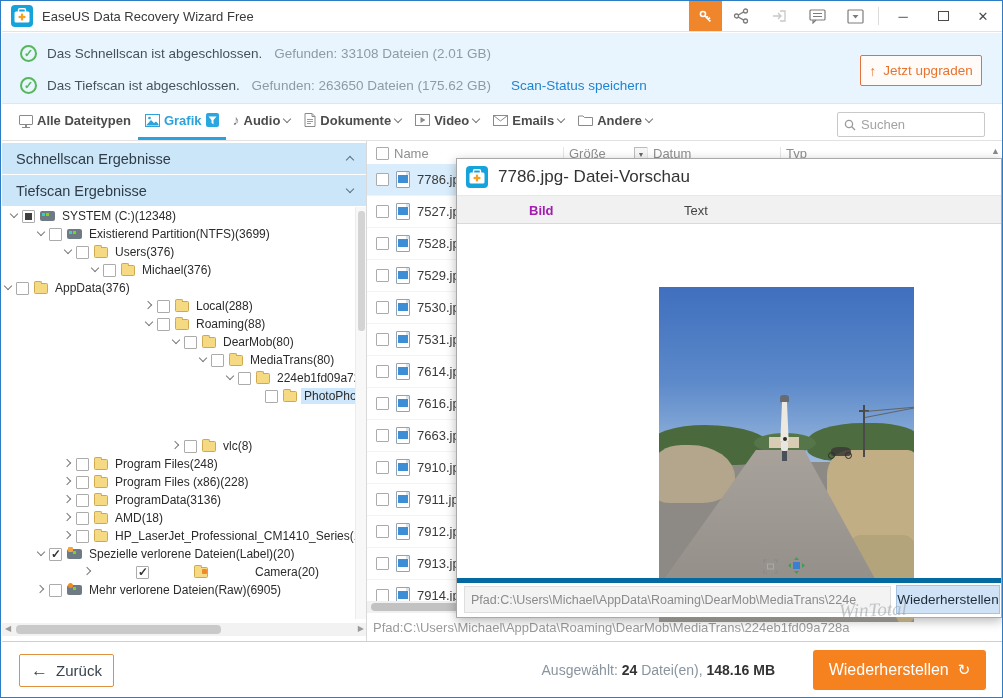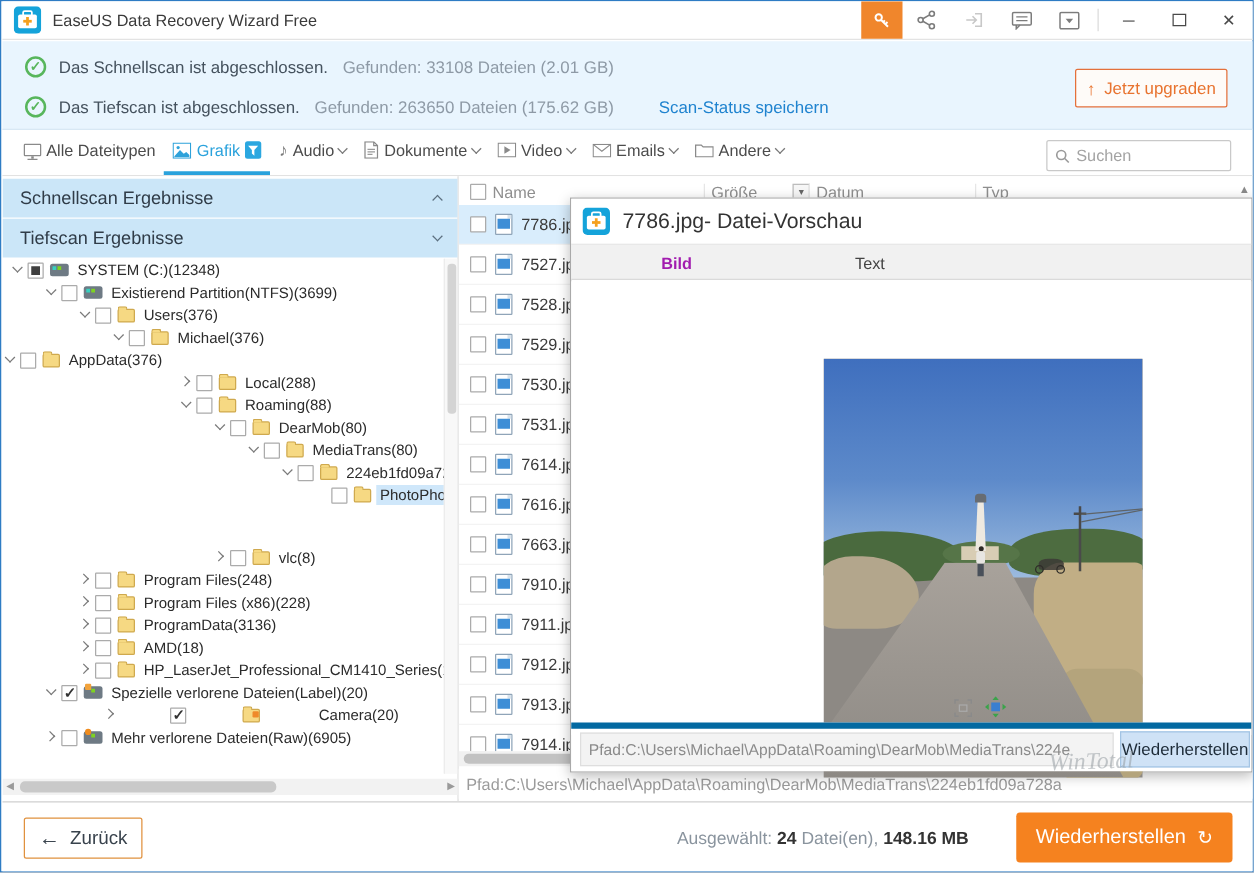--- a/index.html
+++ b/index.html
@@ -17,27 +17,27 @@
   .winbtn { width:40px; height:30px; display:flex; align-items:center; justify-content:center; color:#4a4a4a; font-size:13px; cursor:pointer; }
   .maxbox { width:11px; height:10px; border:1px solid #4a4a4a; }
 
   
   .statusbar { position:absolute; left:1px; top:32px; width:1001px; height:71px; background:#e9f5fe; border-bottom:1px solid #d8e8f4; }
   .srow { position:absolute; left:18px; display:flex; align-items:center; }
   .srow1 { top:12px; } .srow2 { top:44px; }
   .gcheck { width:17px; height:17px; border:2px solid #58b65c; border-radius:50%; color:#58b65c; font-size:11px; font-weight:bold; display:flex; align-items:center; justify-content:center; margin-right:10px; flex:none; }
   .stext { font-size:13.5px; color:#45525e; margin-right:8px; white-space:pre; }
   .sfound { font-size:13.5px; color:#8e9aa6; white-space:pre; }
-  .slink { font-size:13.5px; color:#1f83cf; margin-left:36px; cursor:pointer; white-space:pre; }
+  .slink { font-size:13.5px; color:#1f83cf; margin-left:20px; cursor:pointer; white-space:pre; }
   .upgrade { position:absolute; right:21px; top:22px; width:122px; height:31px; border:1px solid #e4703b; border-radius:2px; background:#fefbf8; color:#e8732f; font-size:13.5px; display:flex; align-items:center; justify-content:center; gap:7px; cursor:pointer; }
   .up-arrow { font-size:14px; font-weight:bold; }
 
   
   .tabbar { position:absolute; left:1px; top:103px; width:1001px; height:37px; background:#fff; border-bottom:1px solid #e2e2e2; display:flex; align-items:flex-end; padding-left:10px; }
-  .ftabs { display:flex; align-items:flex-end; height:37px; }
+  .ftabs { display:flex; align-items:flex-end; height:37px;font-weight:bold; }
   .ftab { height:37px; display:flex; align-items:center; gap:4px; padding:0 7px 0 7px; border-bottom:3px solid transparent; font-size:13px; color:#4c4c4c; cursor:pointer; white-space:nowrap; }
   .ftab.active { border-bottom-color:#2aa2dc; color:#2aa2dc; }
   .ftab.active .ftab-label { color:#2aa2dc; }
   .tabic { flex:none; }
   .note { font-size:14px; color:#7a7a7a; }
   .ic-monitor { display:inline-block; width:14px; height:10px; border:1px solid #8a8a8a; border-radius:1px; position:relative; }
   .ic-monitor::before { content:''; position:absolute; left:5px; bottom:-3px; width:2px; height:2px; background:#8a8a8a; }
   .ic-monitor::after { content:''; position:absolute; left:2px; bottom:-4px; width:8px; height:1.5px; background:#8a8a8a; }
   .funnel-badge { width:13px; height:14px; background:#2ba7e0; border-radius:2px; display:inline-flex; align-items:center; justify-content:center; }
   .chev { display:inline-block; width:6px; height:6px; border-right:1.4px solid #777; border-bottom:1.4px solid #777; }

